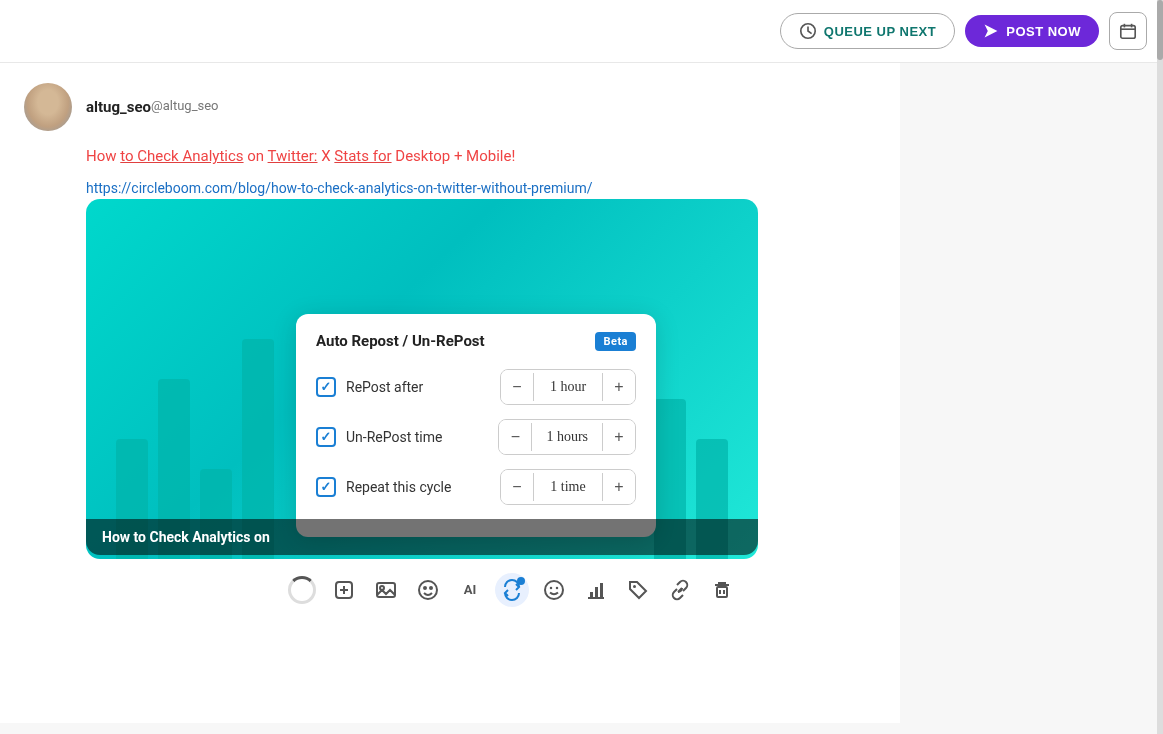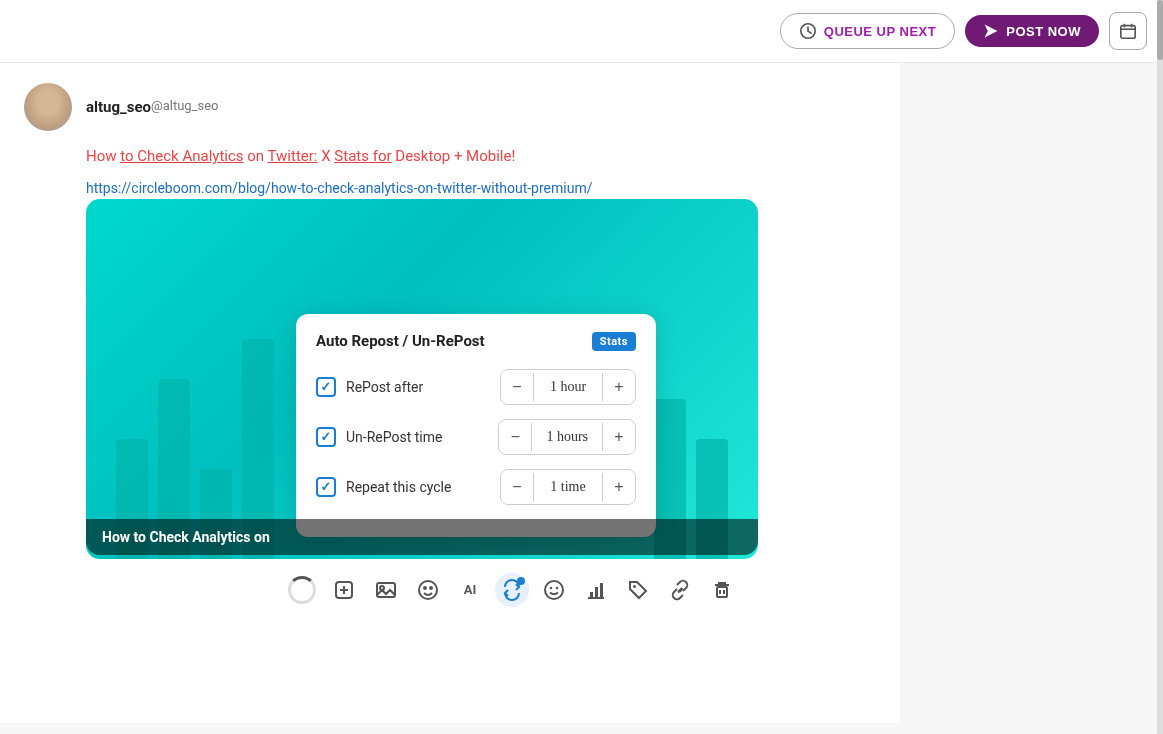--- a/index.html
+++ b/index.html
@@ -24,40 +24,40 @@
     }
 
     .btn-queue {
       display: flex;
       align-items: center;
       gap: 7px;
       padding: 8px 18px;
       border: 1.5px solid #aaa;
       border-radius: 20px;
       background: #fff;
-      color: #a21caf;
+      color: #0f766e;
       font-size: 13px;
       font-weight: 600;
       cursor: pointer;
       letter-spacing: 0.5px;
     }
 
     .btn-queue .clock-icon {
       width: 18px;
       height: 18px;
     }
 
     .btn-post-now {
       display: flex;
       align-items: flex-end;
       gap: 7px;
       padding: 8px 18px;
       border: none;
       border-radius: 20px;
-      background: #701a75;
+      background: #6d28d9;
       color: #fff;
       font-size: 13px;
       font-weight: 700;
       cursor: pointer;
       letter-spacing: 0.5px;
     }
 
     .btn-calendar {
       display: flex;
       align-items: center;
@@ -424,21 +424,21 @@
       </div>
 
       <div class="bar-chart-right">
         <div class="bar" style="width:32px;height:160px;"></div>
         <div class="bar" style="width:32px;height:120px;"></div>
       </div>
 
       <div class="auto-repost-panel">
         <div class="panel-header">
           <span class="panel-title">Auto Repost / Un-RePost</span>
-          <span class="beta-badge">Stats</span>
+          <span class="beta-badge">Beta</span>
         </div>
 
         <div class="panel-row">
           <div class="row-left">
             <div class="checkbox checkbox-checked">
               <span class="checkmark">✓</span>
             </div>
             <span class="row-label">RePost after</span>
           </div>
           <div class="stepper">

